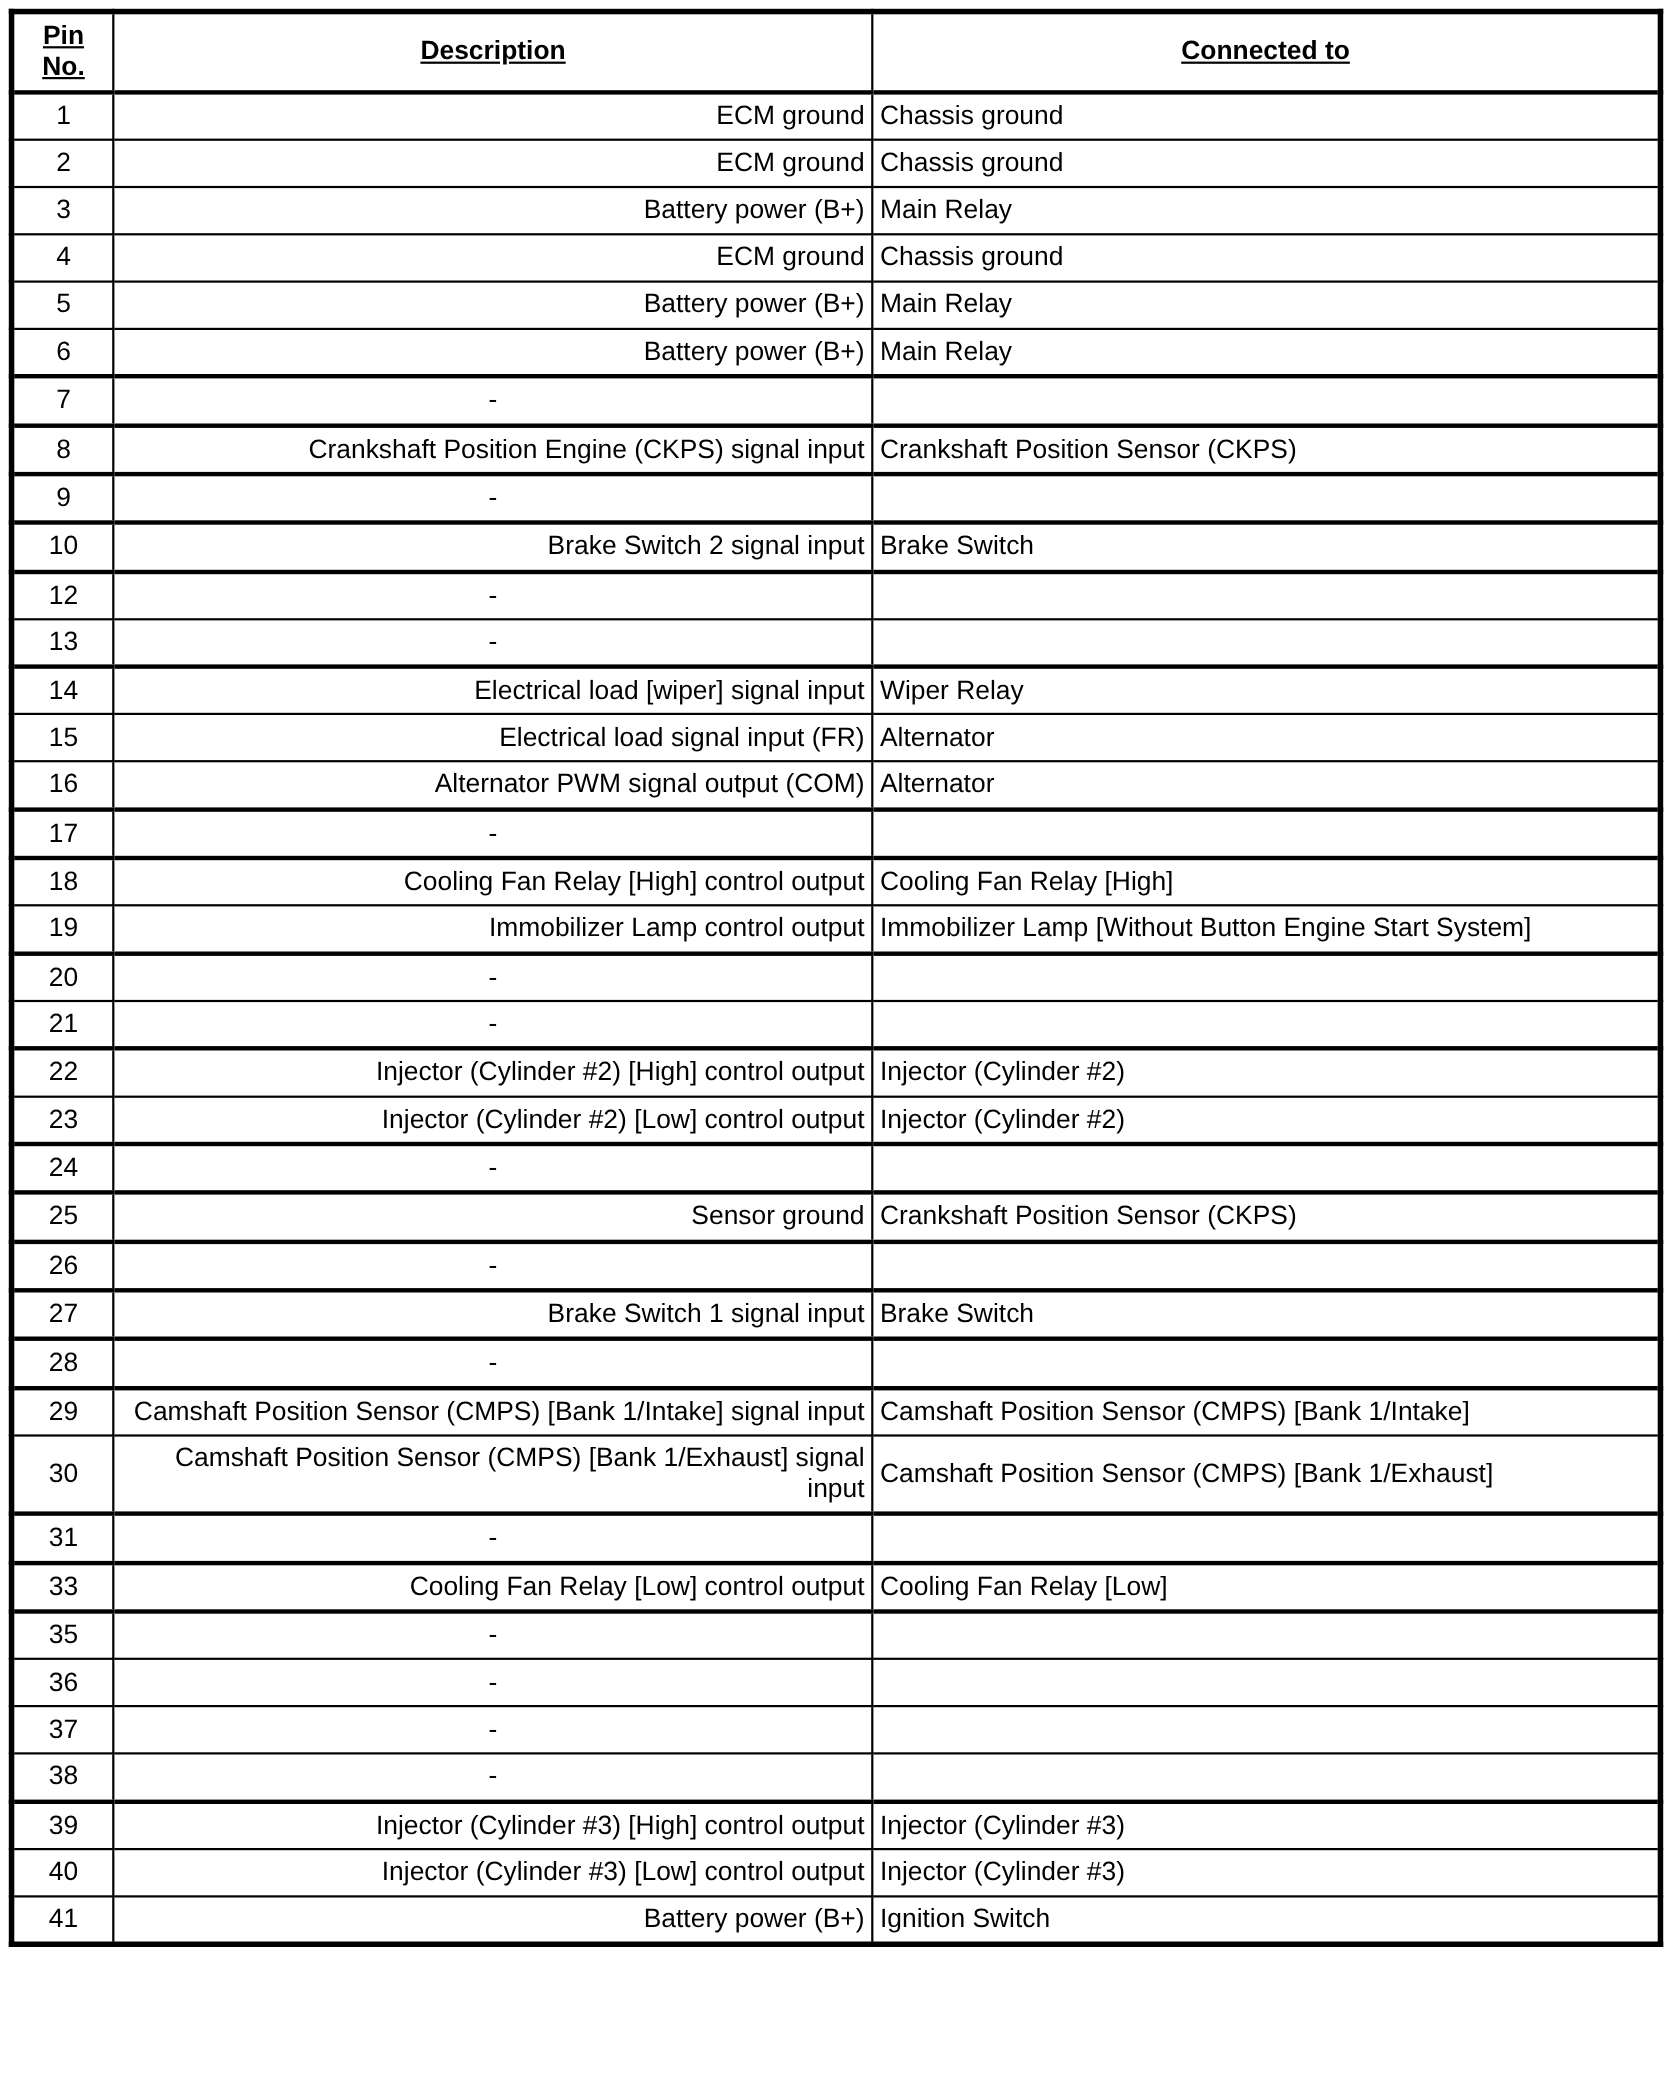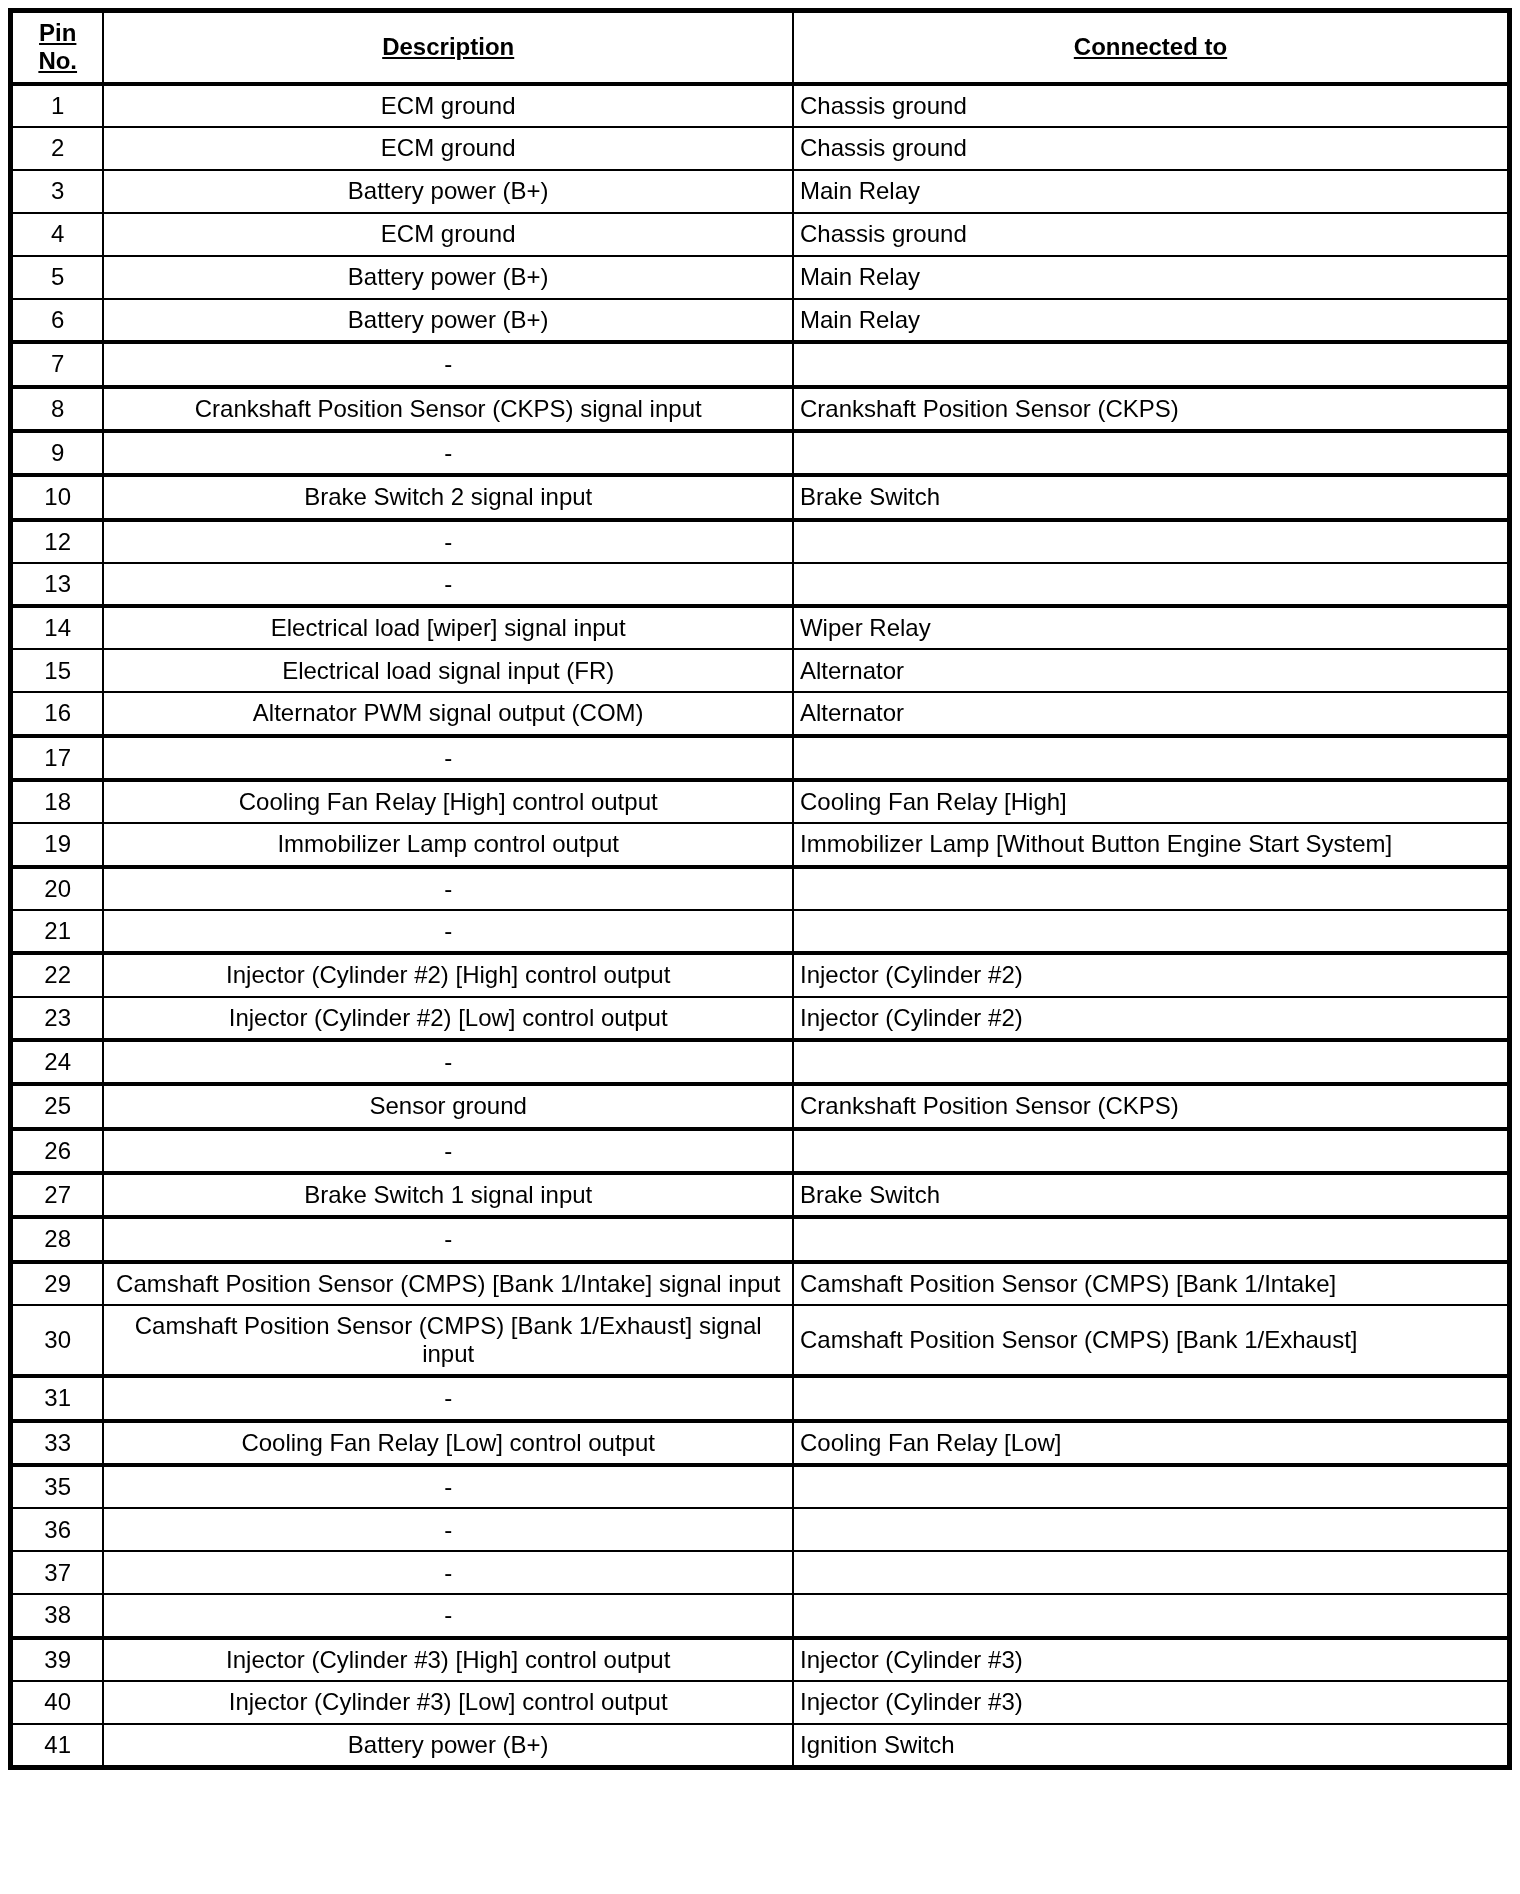--- a/index.html
+++ b/index.html
@@ -36,21 +36,21 @@
   .pin-table tbody tr { height: 43px; }
   .pin-table th {
     font-weight: bold;
     text-align: center;
     border-bottom-width: 4px;
   }
   col.col-pin  { width: 6.2%; }
   col.col-desc { width: 46%; }
   col.col-conn { width: 47.8%; }
   .pin-table td.pin { text-align: center; }
-  .pin-table td.desc { text-align: center; }
+  .pin-table td.desc { text-align: right; }
   .pin-table td.desc.dash { text-align: center; }
   .pin-table td.conn { text-align: left; }
   .pin-table tr.group-end td { border-bottom-width: 4px; }
 </style>
 </head>
 <body>
 
 <div class="page">
   <table class="pin-table">
     <colgroup>
@@ -96,21 +96,21 @@
           <td class="desc">Battery power (B+)</td>
           <td class="conn">Main Relay</td>
         </tr>
         <tr class="group-end">
           <td class="pin">7</td>
           <td class="desc dash">-</td>
           <td class="conn"></td>
         </tr>
         <tr class="group-end">
           <td class="pin">8</td>
-          <td class="desc">Crankshaft Position Sensor (CKPS) signal input</td>
+          <td class="desc">Crankshaft Position Engine (CKPS) signal input</td>
           <td class="conn">Crankshaft Position Sensor (CKPS)</td>
         </tr>
         <tr class="group-end">
           <td class="pin">9</td>
           <td class="desc dash">-</td>
           <td class="conn"></td>
         </tr>
         <tr class="group-end">
           <td class="pin">10</td>
           <td class="desc">Brake Switch 2 signal input</td>

